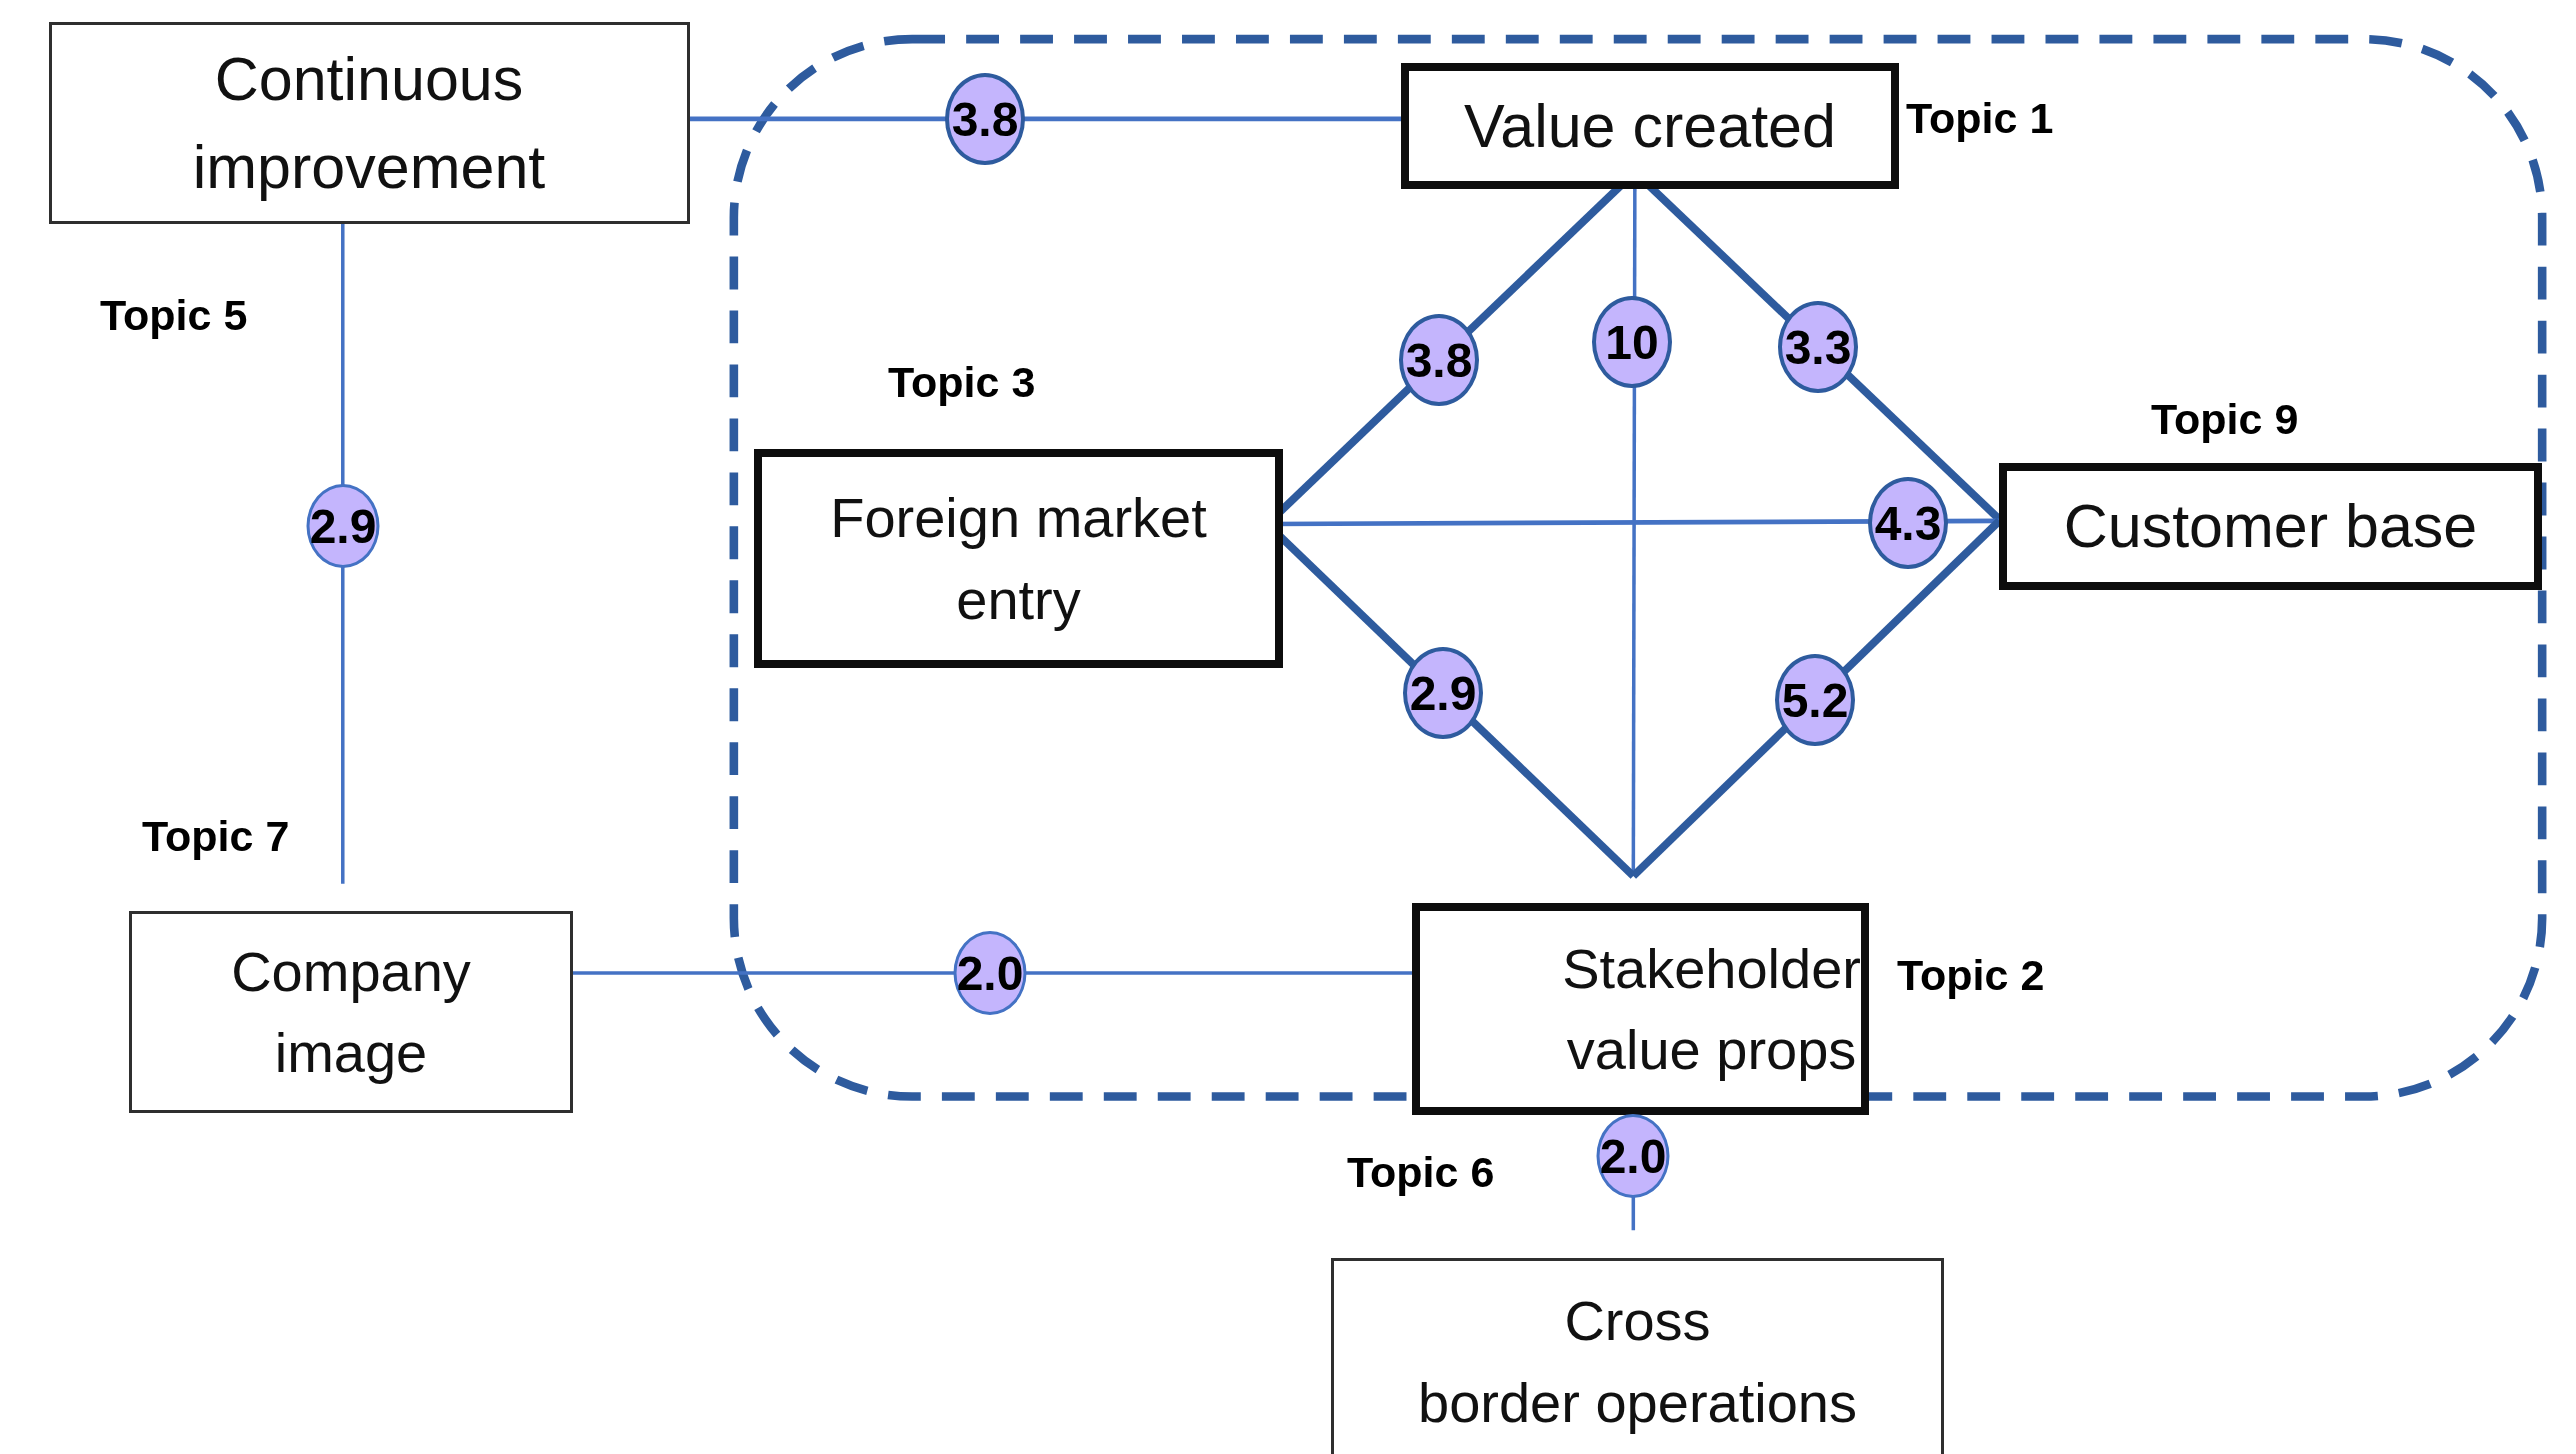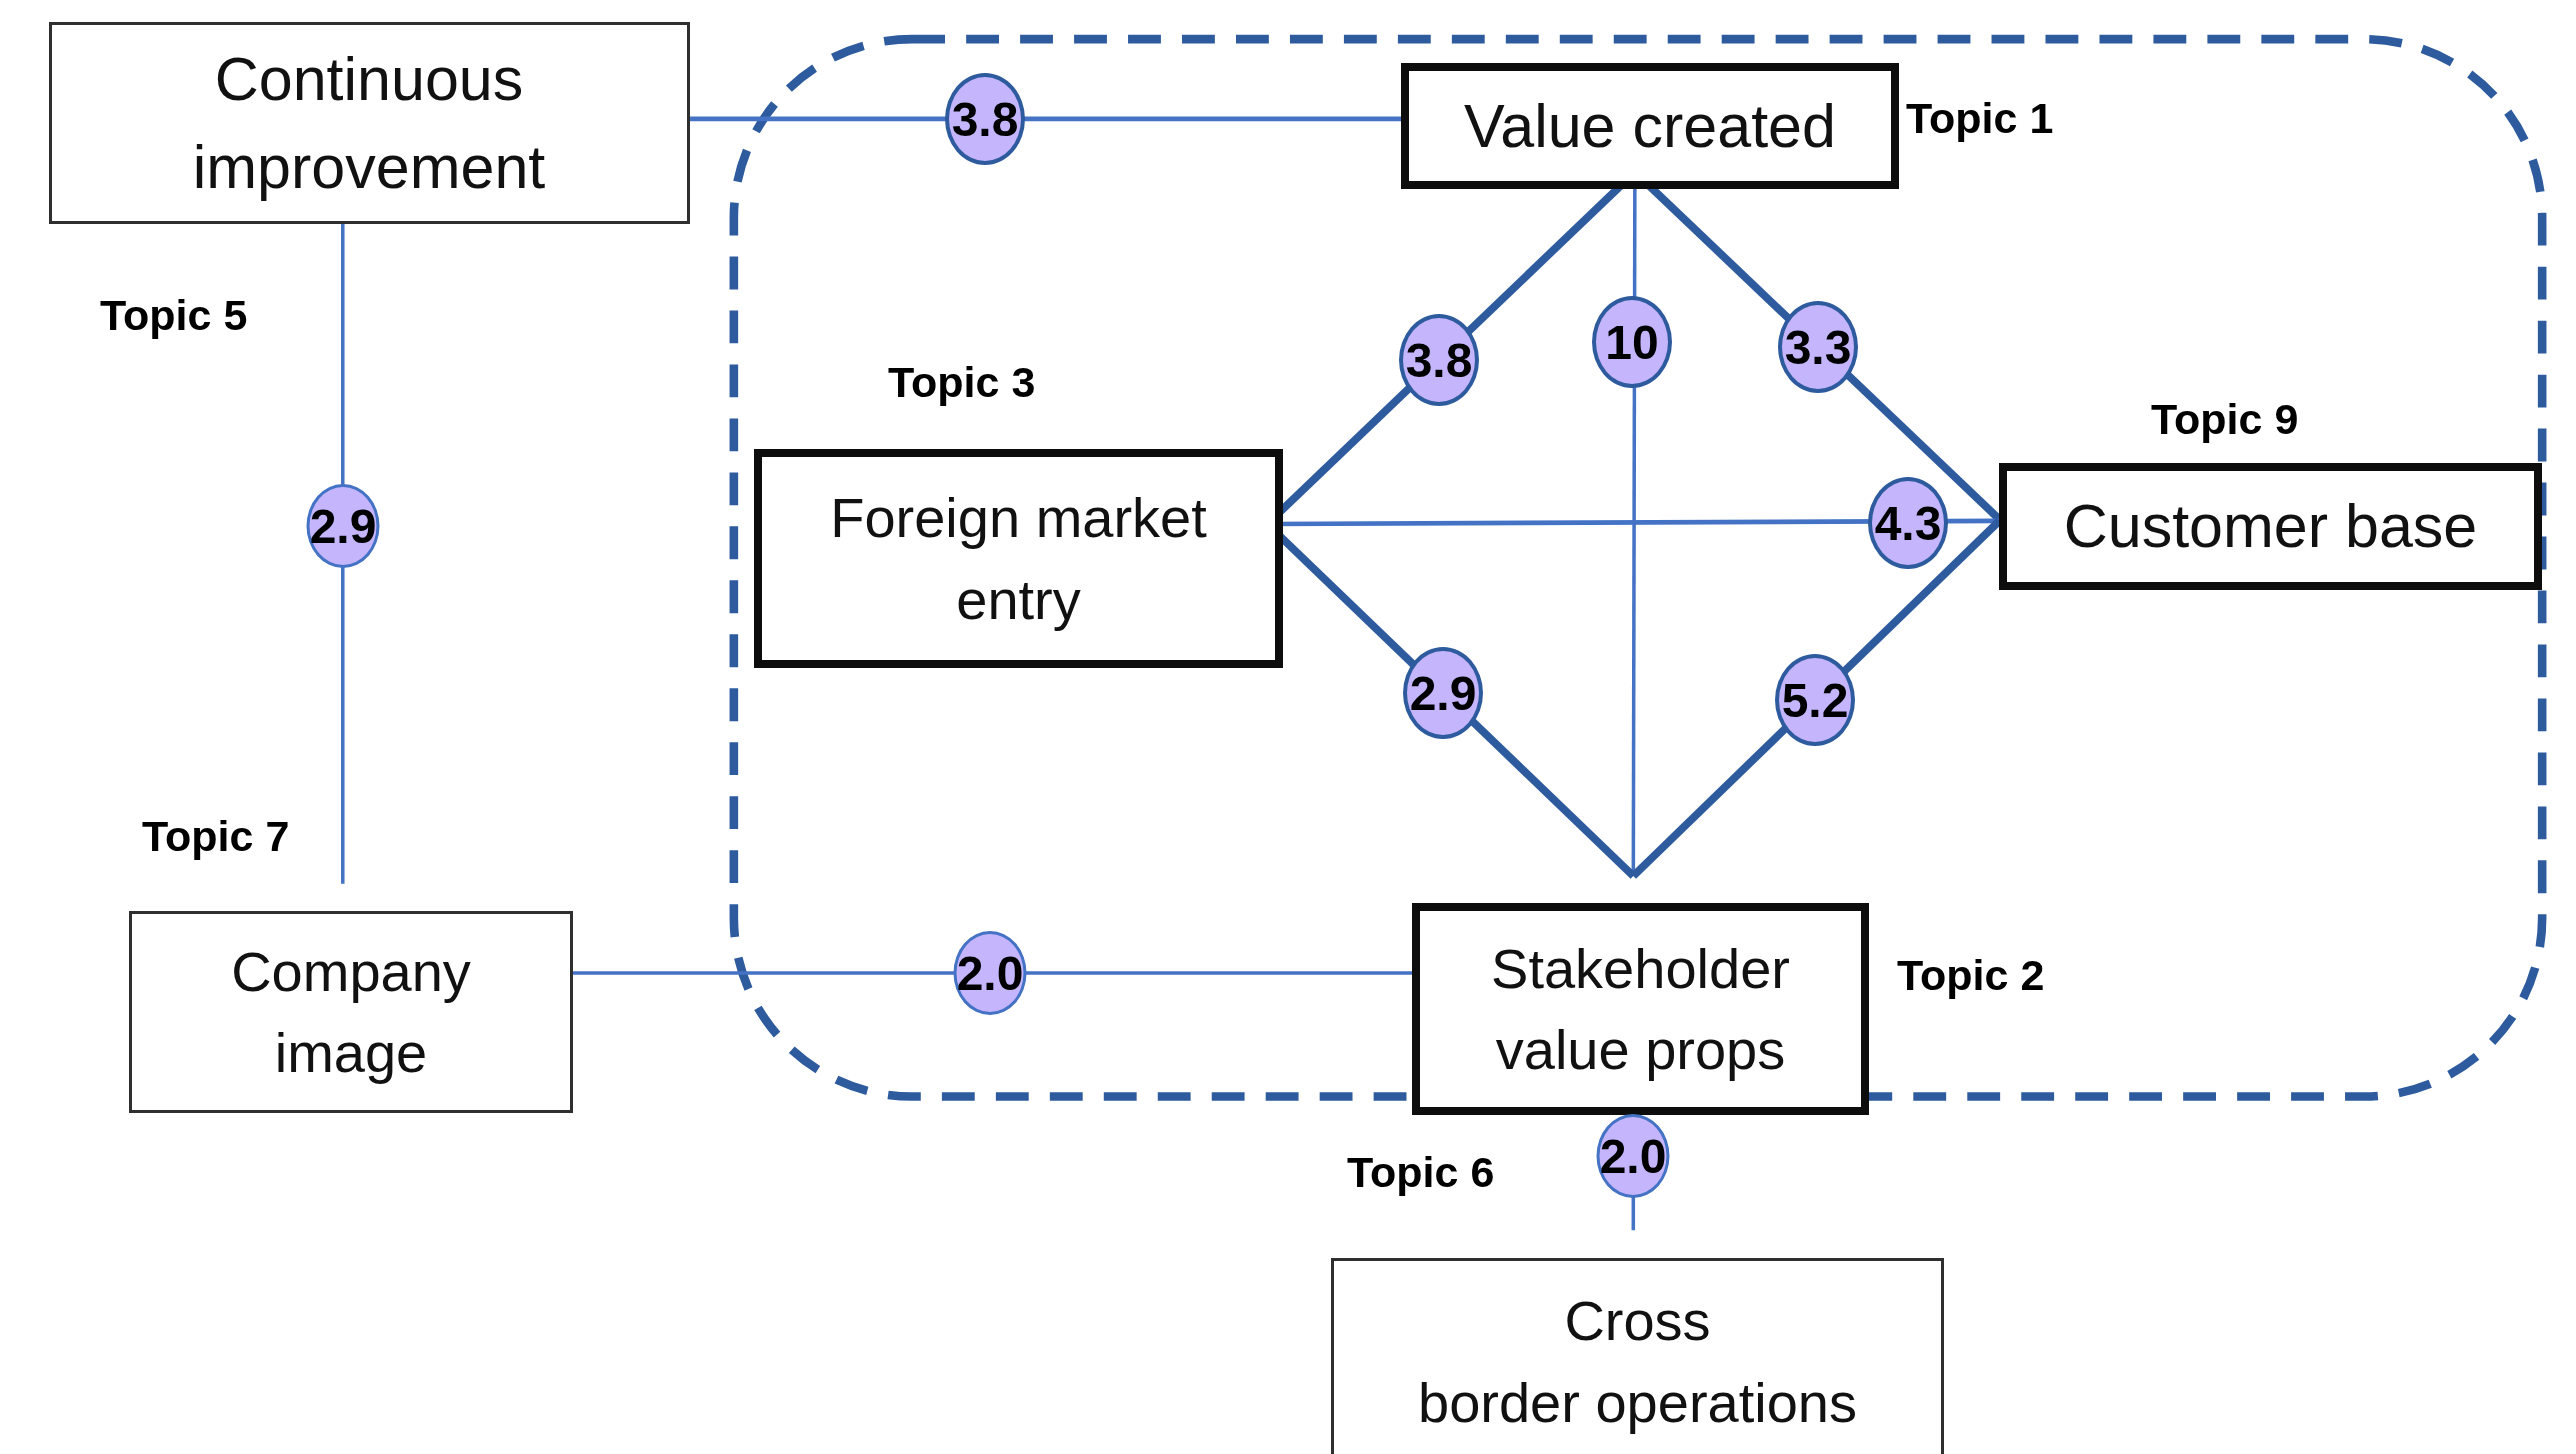--- a/index.html
+++ b/index.html
@@ -82,21 +82,21 @@
 
   <div class="node light f-lg" style="left:23.5px;top:22px;width:635px;height:196px;margin-left:25px;">
     <div>Continuous
 improvement</div>
   </div>
 
   <div class="node heavy f-lg" style="left:1401px;top:63px;width:482px;height:110px;">
     <div>Value created</div>
   </div>
 
-  <div class="node heavy f-md" style="left:1412px;top:876px;width:441px;height:196px;">
+  <div class="node heavy f-md" style="left:1412px;top:876px;width:441px;height:196px;justify-content:flex-end;">
     <div>Stakeholder
 value props</div>
   </div>
 
   <div class="node heavy f-md" style="left:754px;top:422px;width:513px;height:203px;">
     <div>Foreign market
 entry</div>
   </div>
 
   <div class="node heavy f-lg" style="left:1999px;top:463px;width:527px;height:111px;align-items:center;">

